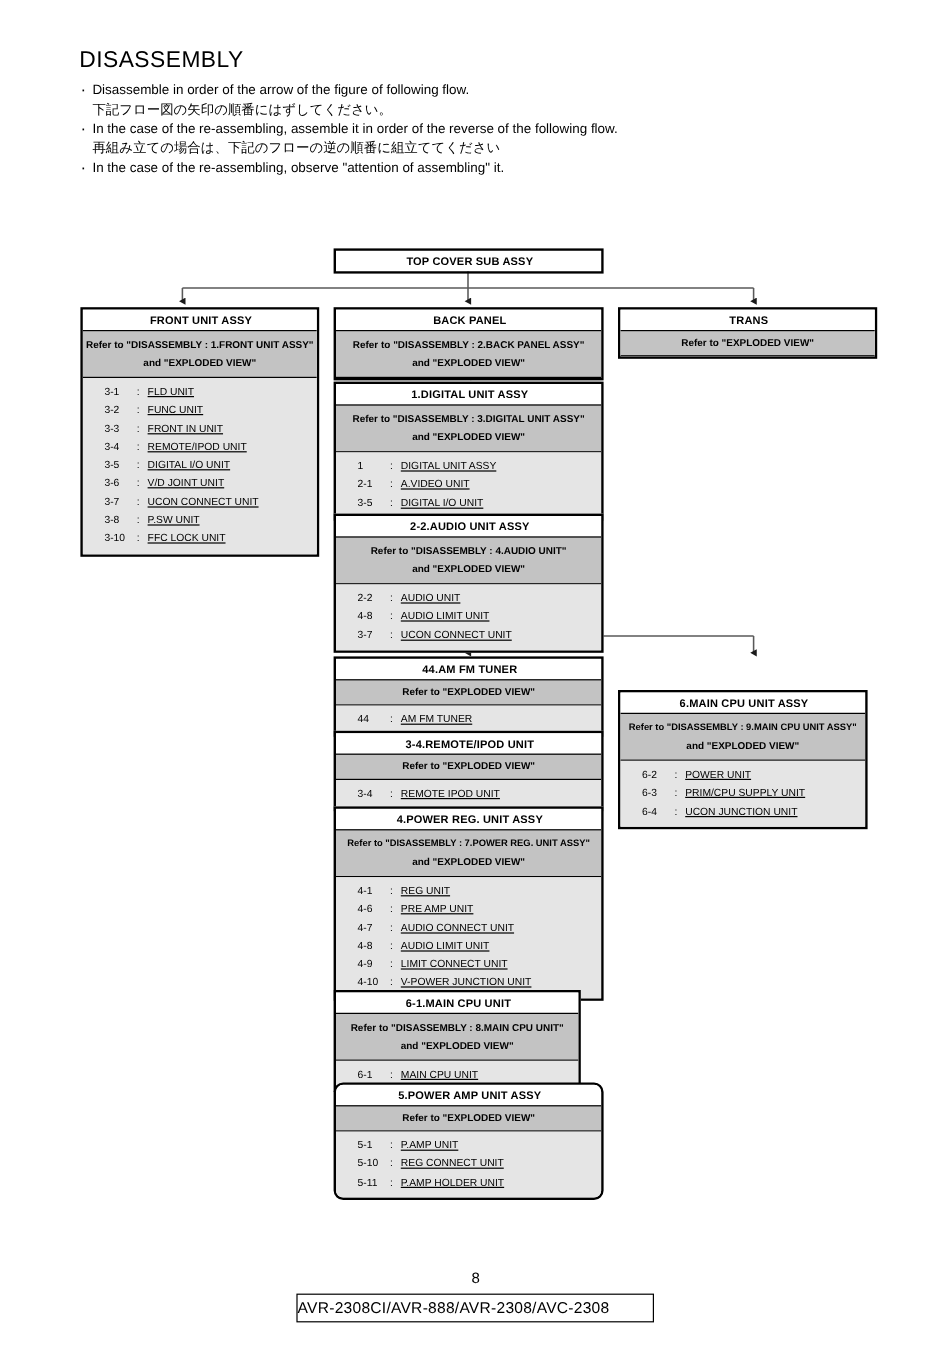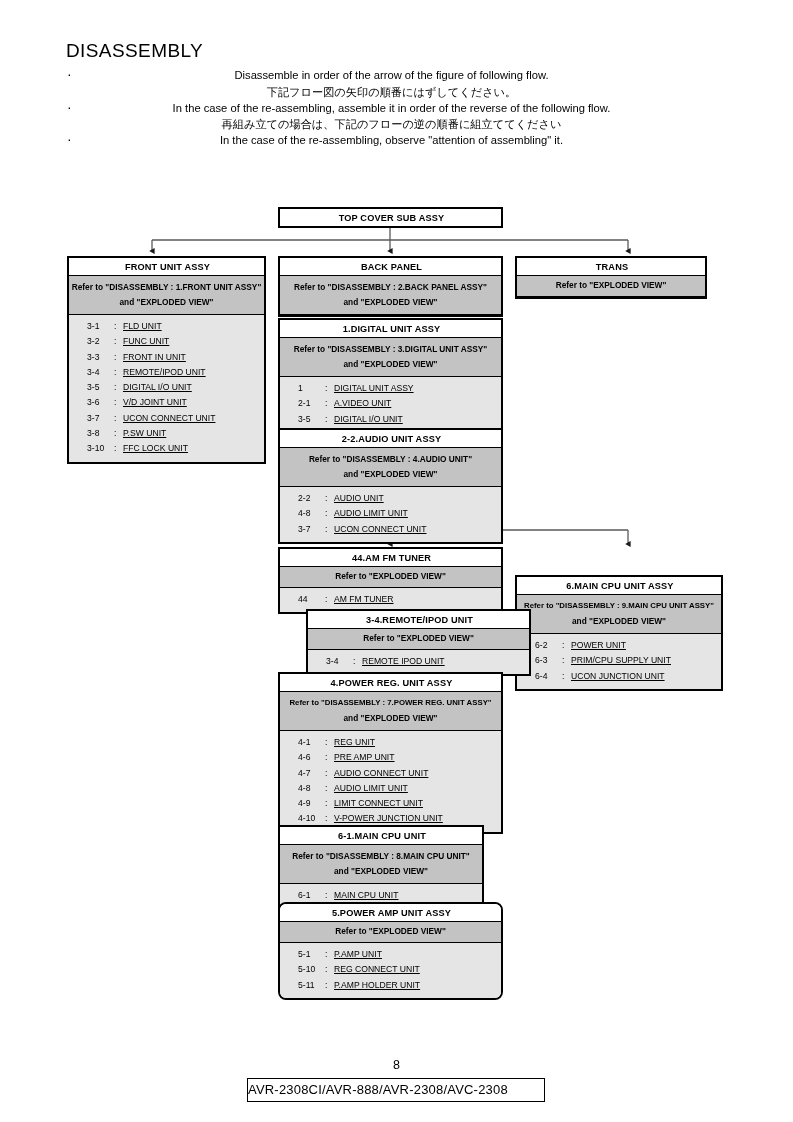--- a/index.html
+++ b/index.html
@@ -21,21 +21,21 @@
     left: 66px; top: 40px;
     font-size: 19px;
     letter-spacing: 0.4px;
     font-weight: 400;
   }
   #intro-list {
     position: absolute;
     left: 66px; top: 68px;
     width: 640px;
   }
-  .intro-item { margin-bottom: 1px; text-align: center; }
+  .intro-item { margin-bottom: 1px; }
   .intro-en {
     font-size: 11.2px;
     line-height: 15.5px;
     white-space: nowrap;
     position: relative;
     padding-left: 11px;
   }
   .intro-en::before {
     content: "\00B7";
     position: absolute;
@@ -194,21 +194,21 @@
   </div>
 
   <div class="box" style="left:278px; top:256px; width:225px;">
     <div class="box-title">BACK PANEL</div>
     <div class="box-refer">
       <div class="ref-line">Refer to "DISASSEMBLY : 2.BACK PANEL ASSY"</div>
       <div class="ref-line">and "EXPLODED VIEW"</div>
     </div>
   </div>
 
-  <div class="box" style="left:515px; top:256px; width:192px;">
+  <div class="box" style="left:515px; top:256px; width:216px;">
     <div class="box-title">TRANS</div>
     <div class="box-refer single">
       <div class="ref-line">Refer to "EXPLODED VIEW"</div>
     </div>
   </div>
 
   <div class="box" style="left:278px; top:318px; width:225px;">
     <div class="box-title">1.DIGITAL UNIT ASSY</div>
     <div class="box-refer">
       <div class="ref-line">Refer to "DISASSEMBLY : 3.DIGITAL UNIT ASSY"</div>
@@ -250,21 +250,21 @@
       <div class="ref-line" style="font-size:7.8px;">Refer to "DISASSEMBLY : 9.MAIN CPU UNIT ASSY"</div>
       <div class="ref-line">and "EXPLODED VIEW"</div>
     </div>
     <div class="box-items">
       <div class="item-row"><span class="item-code">6-2</span><span class="item-sep">:</span><span>POWER UNIT</span></div>
       <div class="item-row"><span class="item-code">6-3</span><span class="item-sep">:</span><span>PRIM/CPU SUPPLY UNIT</span></div>
       <div class="item-row"><span class="item-code">6-4</span><span class="item-sep">:</span><span>UCON JUNCTION UNIT</span></div>
     </div>
   </div>
 
-  <div class="box" style="left:278px; top:609px; width:225px;margin-left:28px;">
+  <div class="box" style="left:278px; top:609px; width:225px;">
     <div class="box-title">3-4.REMOTE/IPOD UNIT</div>
     <div class="box-refer single">
       <div class="ref-line">Refer to "EXPLODED VIEW"</div>
     </div>
     <div class="box-items">
       <div class="item-row"><span class="item-code">3-4</span><span class="item-sep">:</span><span>REMOTE IPOD UNIT</span></div>
     </div>
   </div>
 
   <div class="box" style="left:278px; top:672px; width:225px;">

